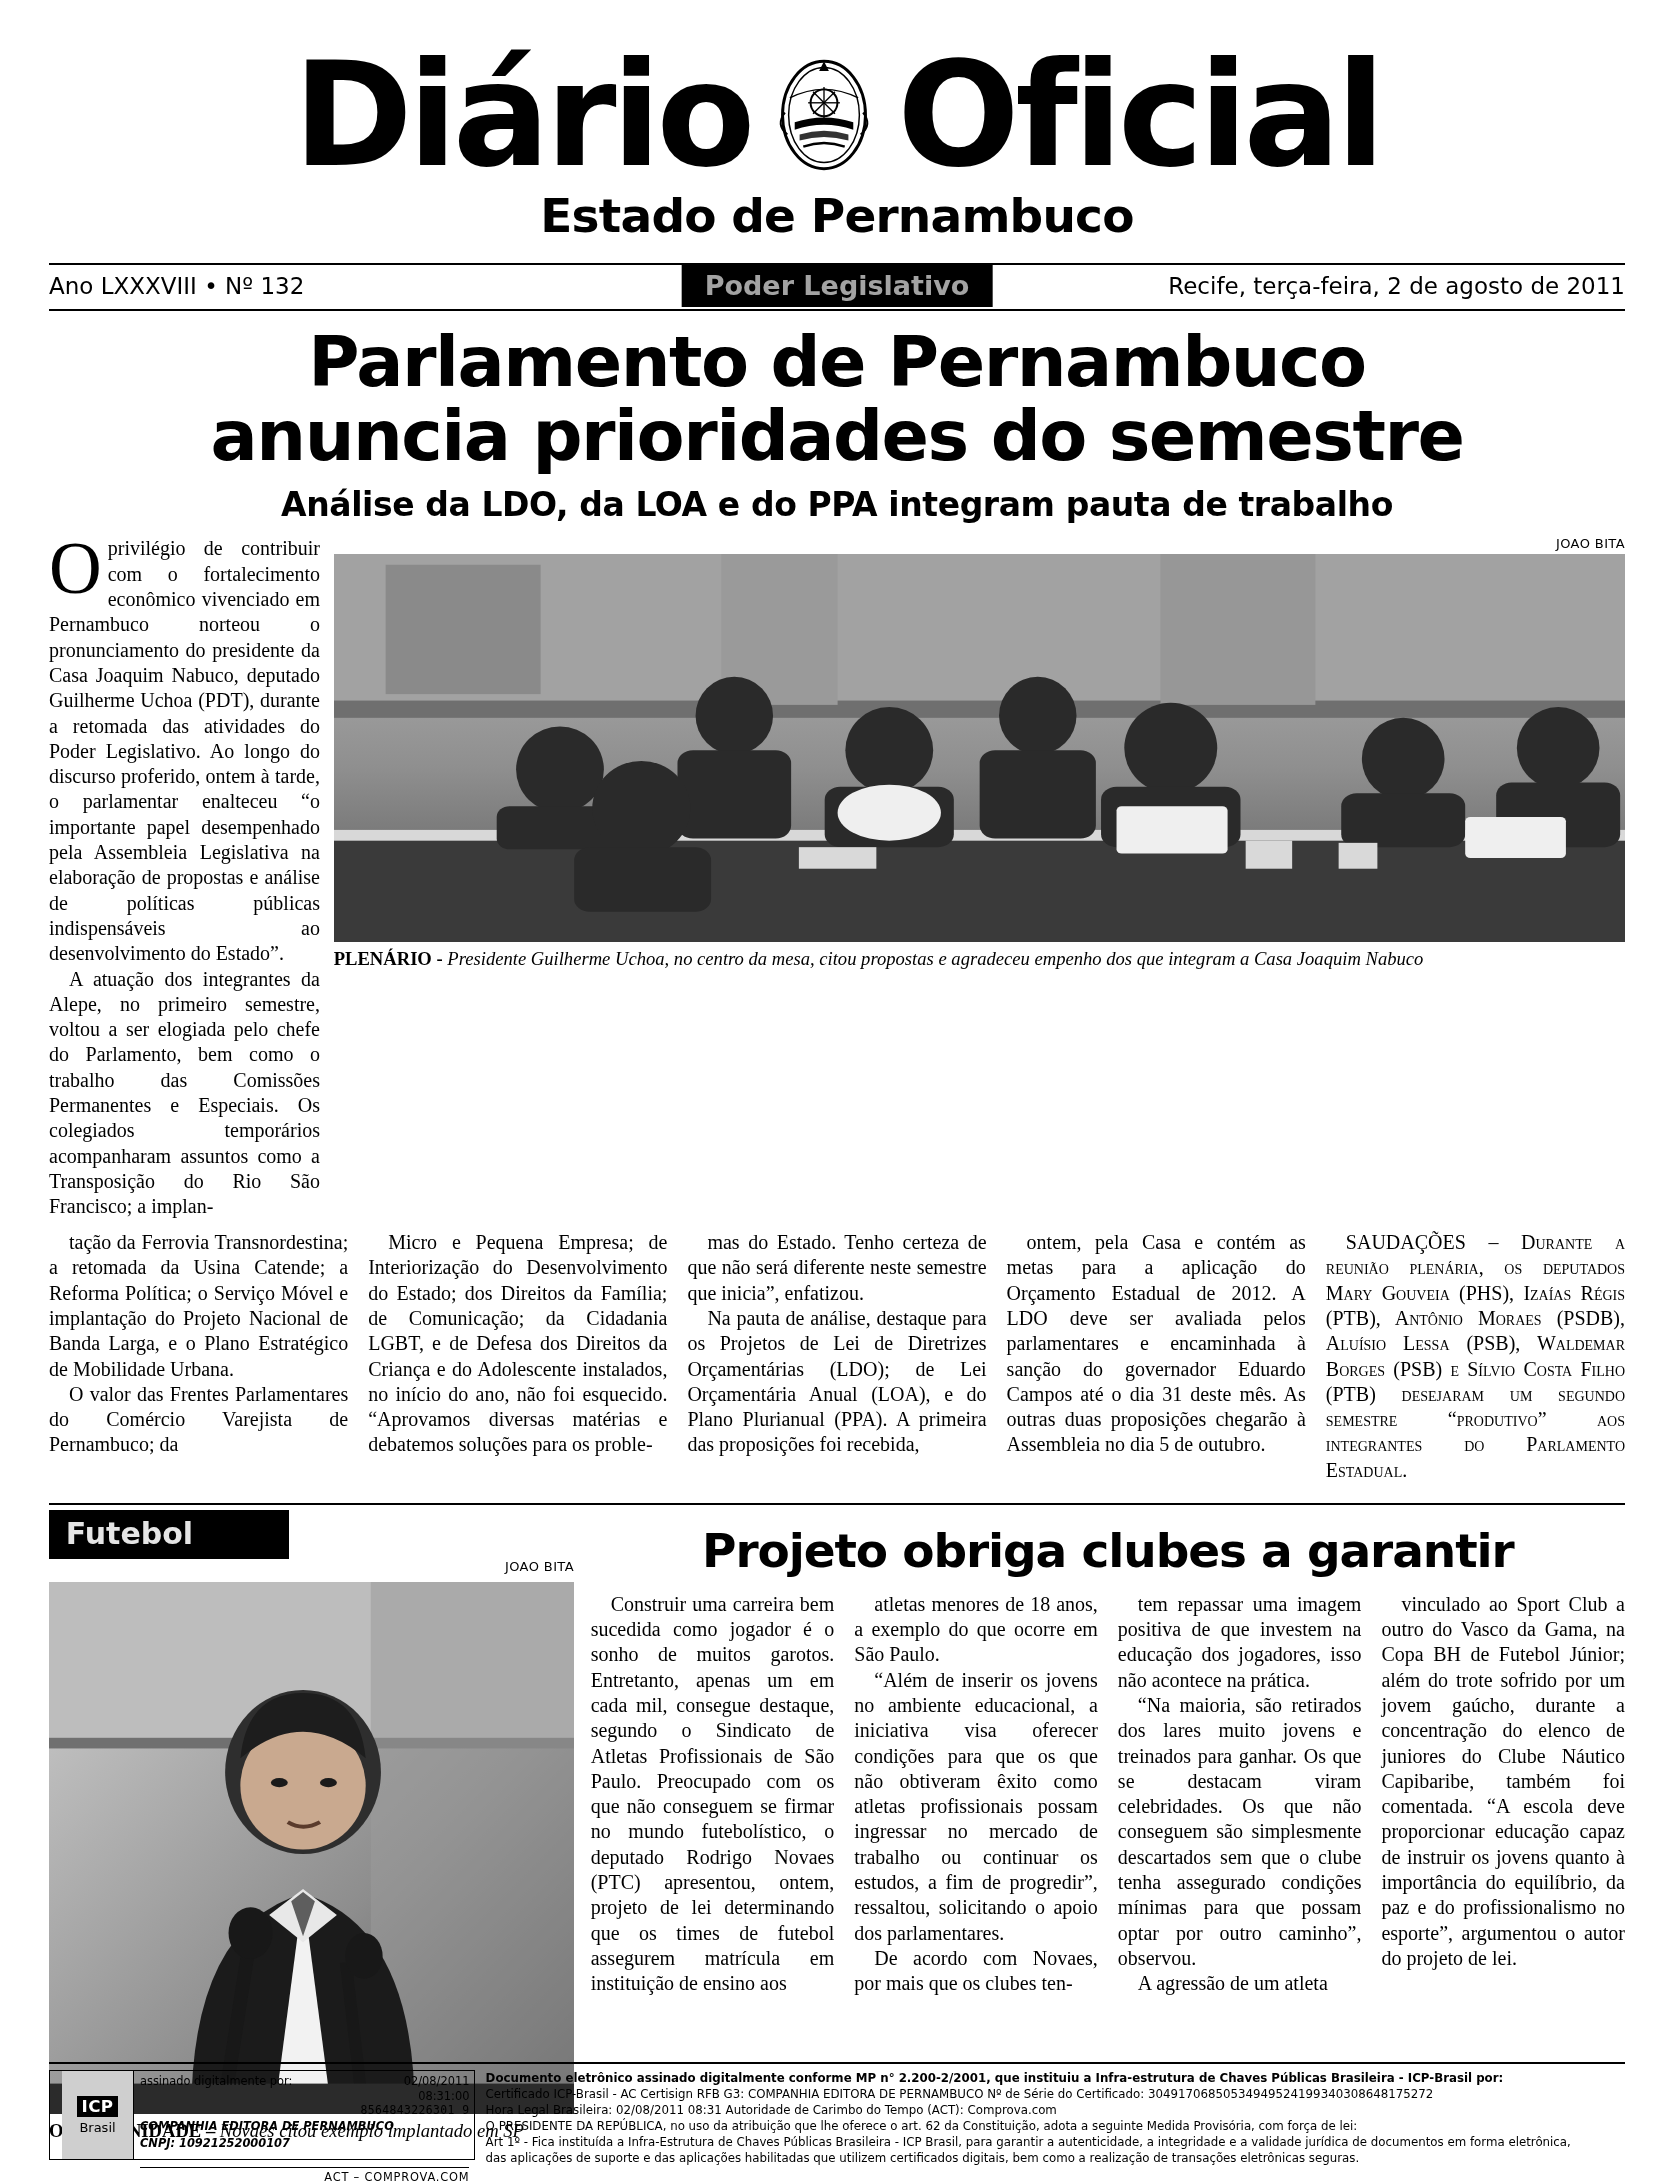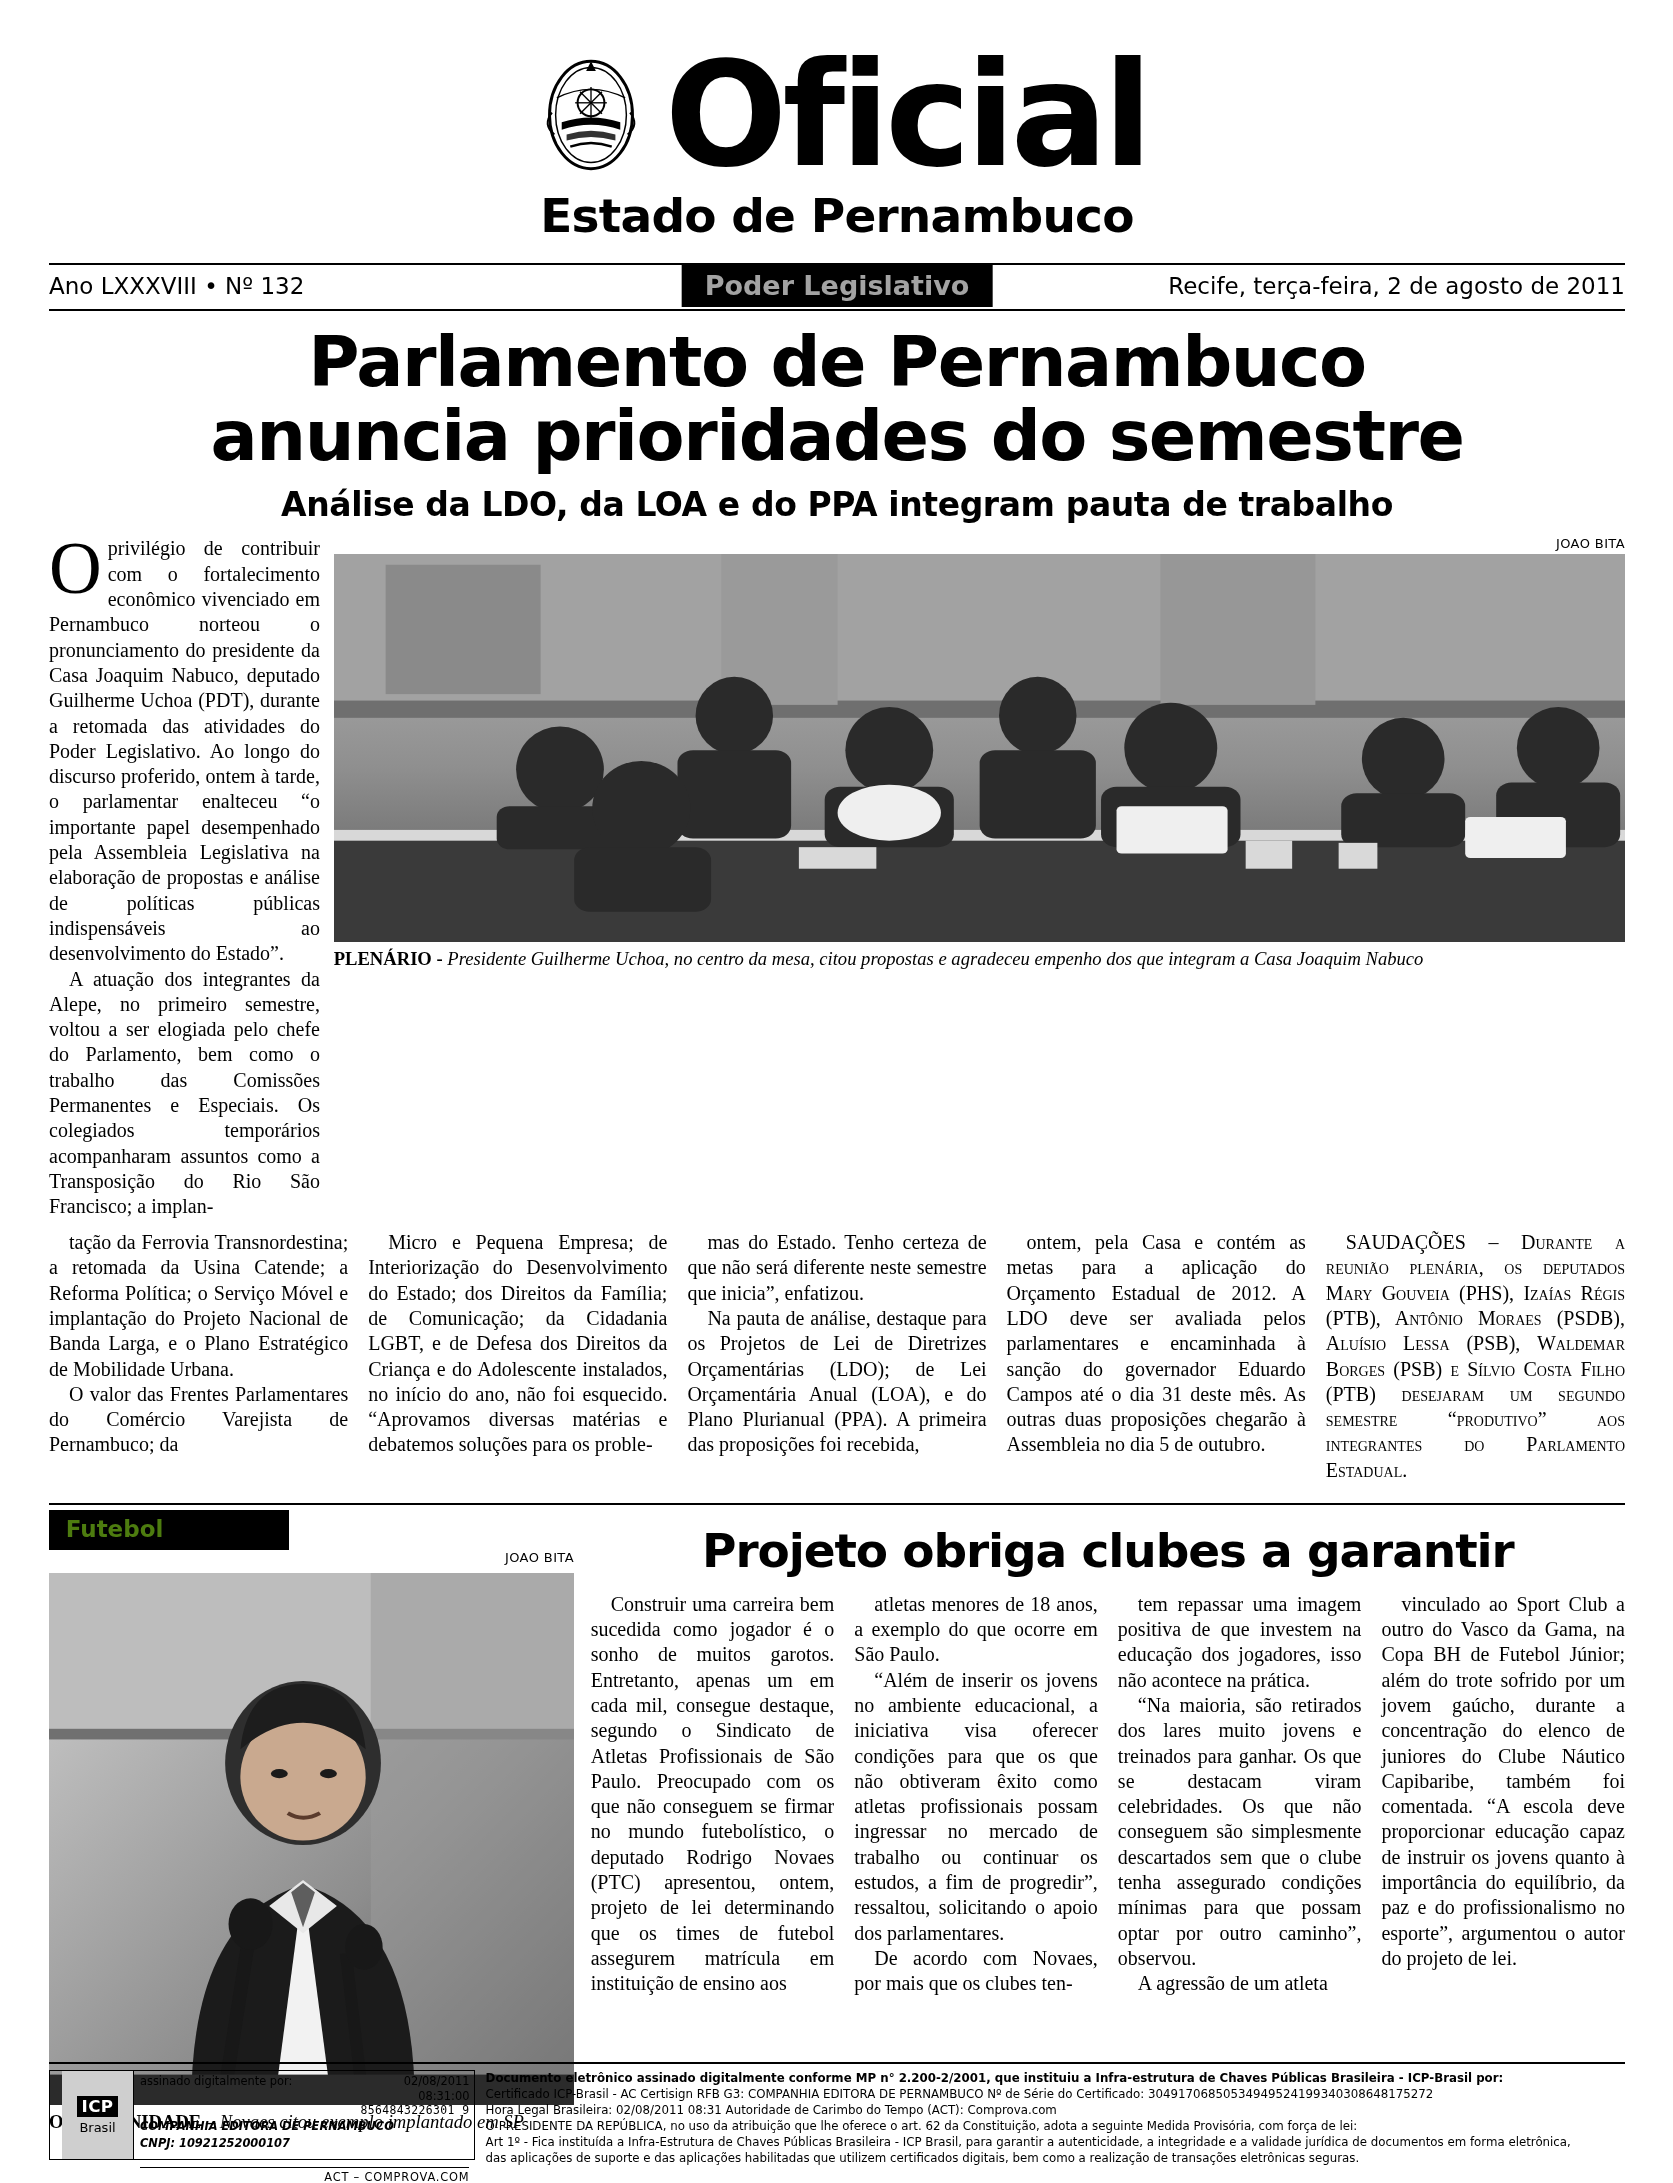--- a/index.html
+++ b/index.html
@@ -192,24 +192,24 @@
     display: flex;
     gap: 16.7px;
     margin-top: 0;
   }
   .futebol-left {
     width: 525px;
     flex: 0 0 525px;
   }
   .sectionbar {
     background: #000;
-    color: #4d7c0f;
-    font-family: "DejaVu Sans", sans-serif;
-    font-weight: bold;
-    font-size: 23px;
+    color: #e5e5e5;
+    font-family: "DejaVu Sans", sans-serif;
+    font-weight: bold;
+    font-size: 30px;
     padding: 6px 16.7px 8.4px 16.7px;
     display: inline-block;
     min-width: 240px;
     box-sizing: border-box;
     margin-top: 4.6px;
   }
   .photo.futebol { height: 532px; margin-top: 7.6px; }
   .futebol-right {
     flex: 1 1 auto;
   }
@@ -315,20 +315,21 @@
   }
   .footer-text .b { font-weight: bold; }
 </style>
 </head>
 <body>
 
 <div class="page">
 
   <div class="masthead">
     <div class="masthead-title">
+      <span class="masthead-word">Diário</span>
       <span class="crest">
         <svg viewBox="0 0 100 100" width="122" height="122" aria-hidden="true">
           <ellipse cx="50" cy="50" rx="34" ry="44" fill="none" stroke="#000" stroke-width="2.4"></ellipse>
           <ellipse cx="50" cy="50" rx="29" ry="39" fill="none" stroke="#000" stroke-width="1.2"></ellipse>
           <path d="M22 36 Q50 22 78 36" fill="none" stroke="#000" stroke-width="1.2"></path>
           <circle cx="50" cy="40" r="11" fill="none" stroke="#000" stroke-width="1.6"></circle>
           <g stroke="#000" stroke-width="1.1">
             <line x1="50" y1="27" x2="50" y2="53"></line>
             <line x1="37" y1="40" x2="63" y2="40"></line>
             <line x1="41" y1="31" x2="59" y2="49"></line>

